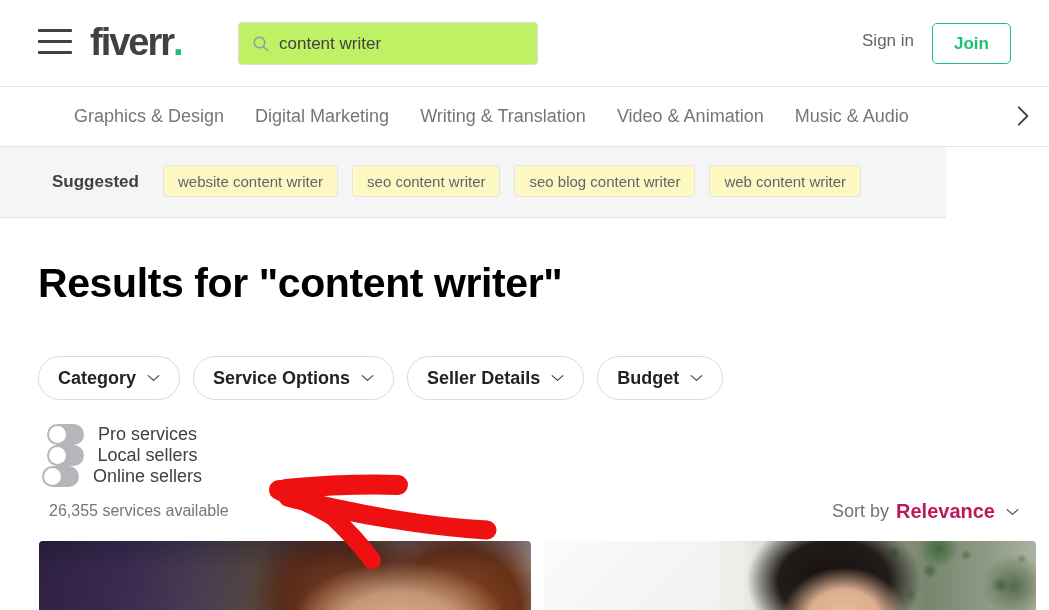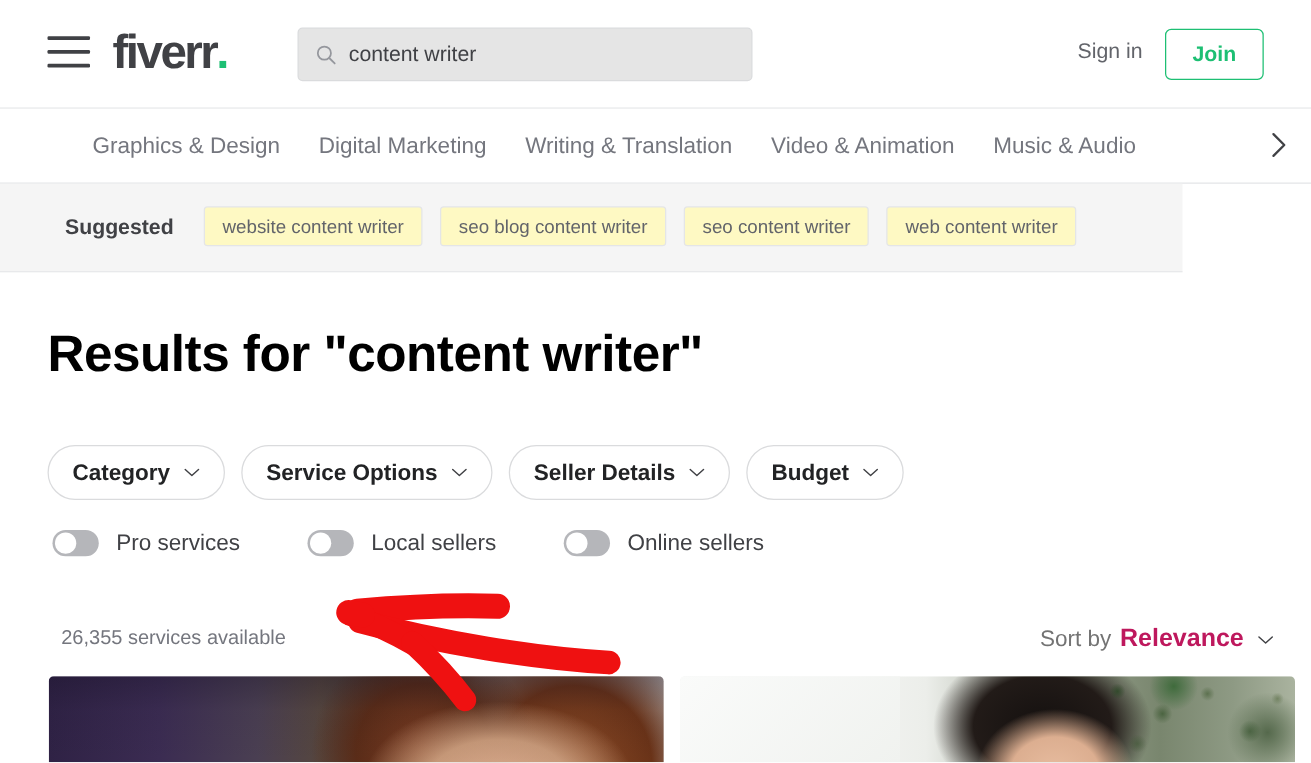--- a/index.html
+++ b/index.html
@@ -58,24 +58,24 @@
     user-select: none;
   }
   .logo .dot {
     color: #1dbf73;
     letter-spacing: 0;
   }
 
   .searchbox {
     position: absolute;
     left: 238px; top: 22px;
-    width: 364px; height: 43px;
+    width: 300px; height: 43px;
     border: 1px solid #dadbdd;
     border-radius: 4px;
-    background: #e5e5e5;
+    background: #bef264;
     box-sizing: border-box;
     text-decoration: underline;
   }
   .search-icon {
     position: absolute;
     left: 13px; top: 12px;
     width: 18px; height: 18px;
   }
   .search-input {
     position: absolute;
@@ -236,20 +236,21 @@
     margin-left: 11px;
     width: 13px; height: 8px;
     display: inline-block;
   }
 
   .toggle-row {
     position: absolute;
     left: 42px; top: 206px;
     display: flex;
     align-items: center;
+    flex-direction: column;
   }
   .toggle-group {
     display: flex;
     align-items: center;
     margin-right: 54px;
     cursor: pointer;
   }
   .toggle {
     position: relative;
     width: 37px; height: 21px;
@@ -399,22 +400,22 @@
     <div class="catnav-fade"></div>
     <svg class="catnav-arrow" viewBox="0 0 24 24" fill="none">
       <polyline points="9,4 17,12 9,20" stroke="#404145" stroke-width="1.7" stroke-linecap="round" stroke-linejoin="round"></polyline>
     </svg>
   </div>
 
   <div class="suggestbar">
     <div class="suggest-label">Suggested</div>
     <div class="suggest-pills">
       <div class="pill">website content writer</div>
+      <div class="pill">seo content writer</div>
       <div class="pill">seo blog content writer</div>
-      <div class="pill">seo content writer</div>
       <div class="pill">web content writer</div>
     </div>
   </div>
 
   <div class="main">
 
     <h1 class="page-title">Results for "content writer"</h1>
 
     <div class="filter-row">
 

